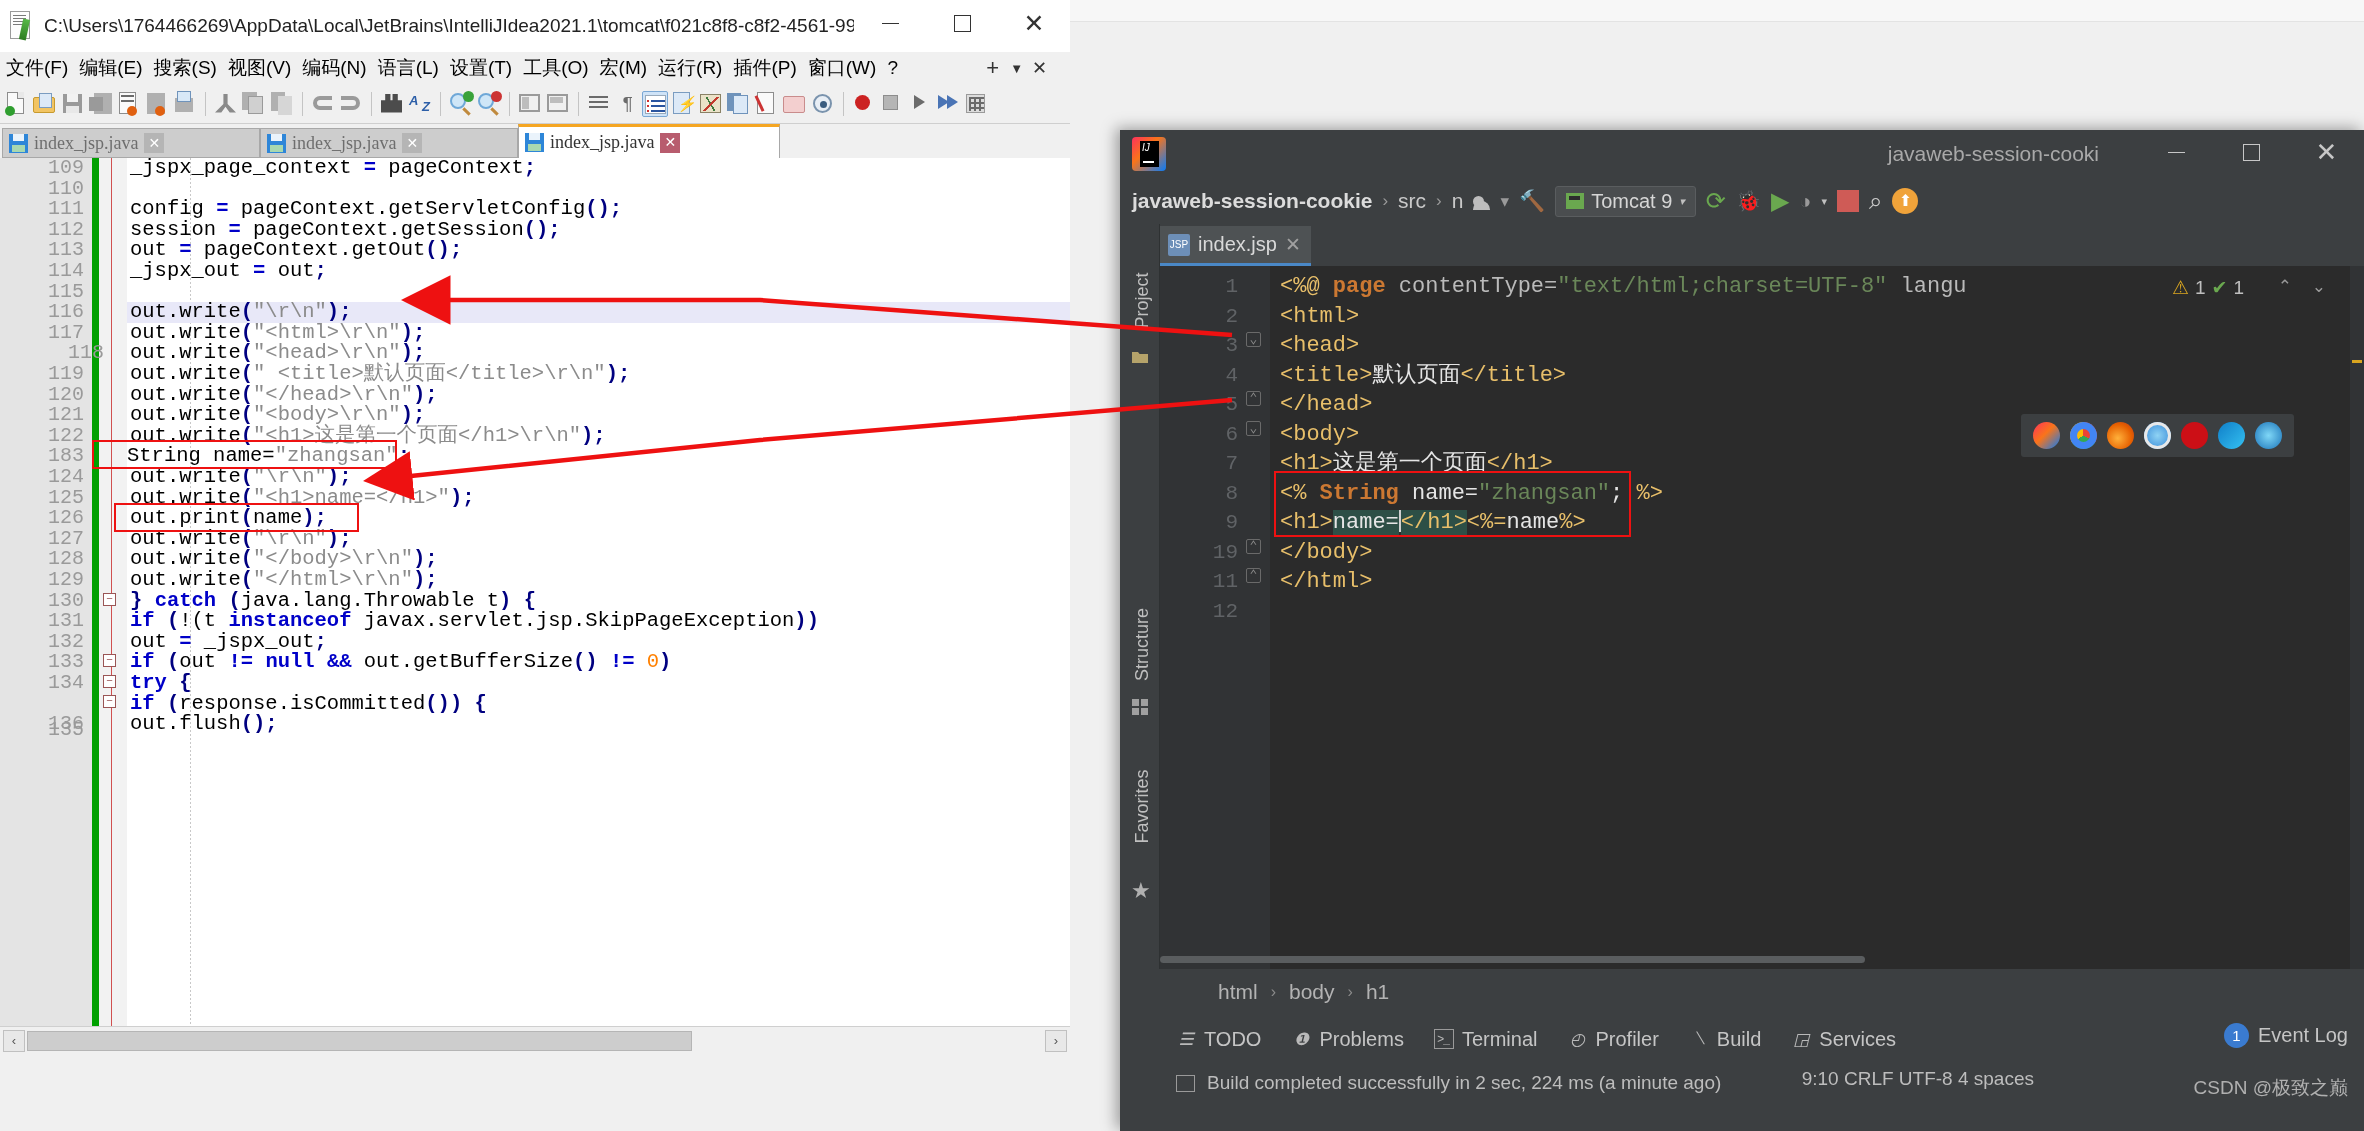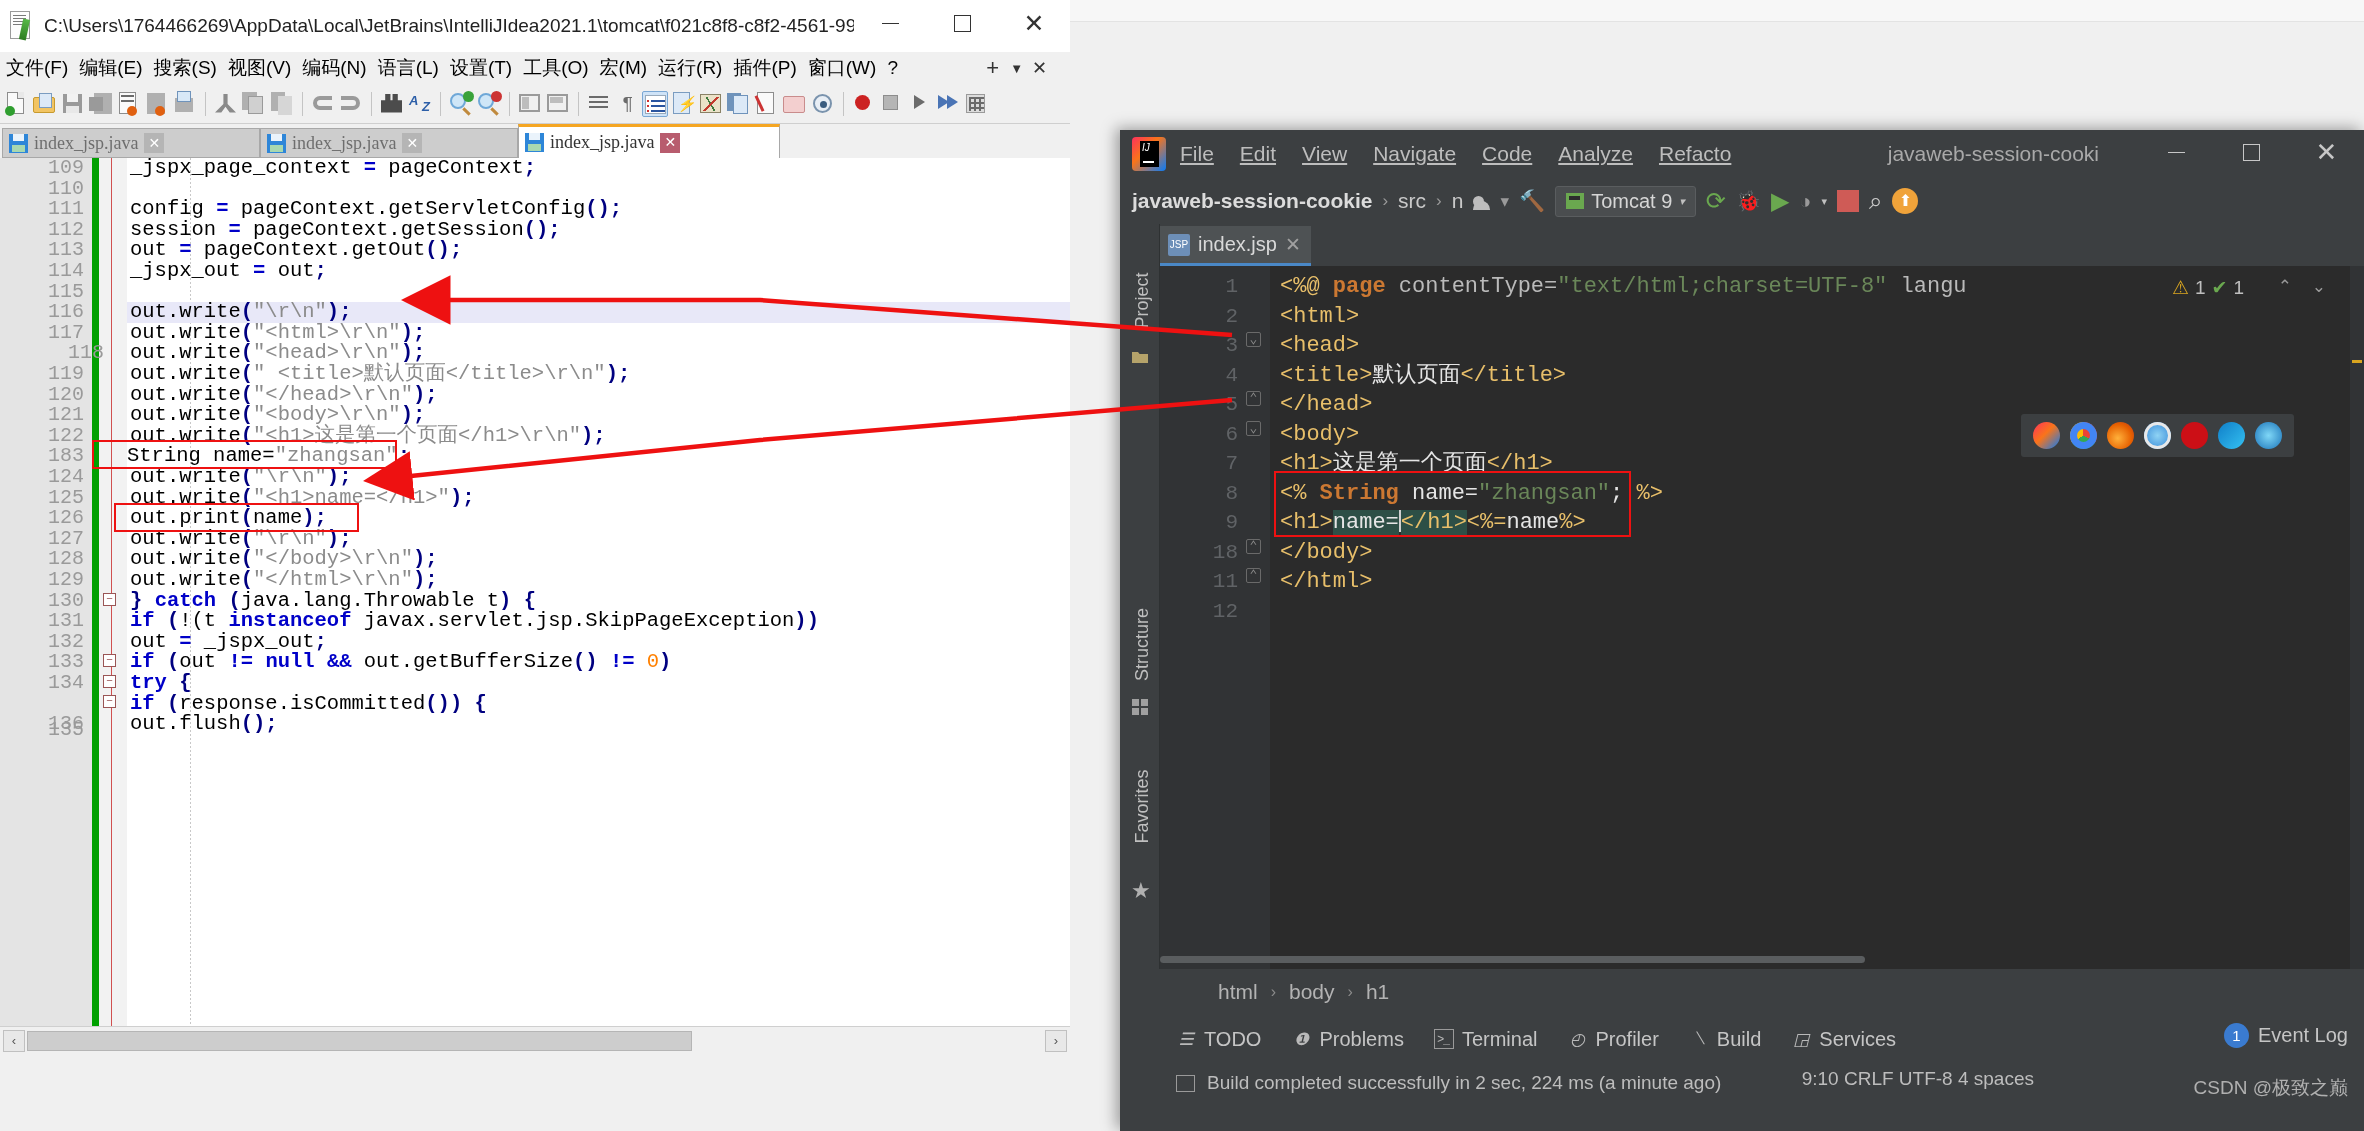--- a/index.html
+++ b/index.html
@@ -592,29 +592,20 @@
   </div>
 </div>
 
 <div id="idea">
 
   <div class="idea-top">
     <span class="ij-logo">
         <i class="bg"></i>
         <i class="sq"></i>
       </span>
-    <span class="idea-menu">
-      <span><u>File</u></span>
-      <span><u>Edit</u></span>
-      <span><u>View</u></span>
-      <span><u>Navigate</u></span>
-      <span><u>Code</u></span>
-      <span><u>Analyze</u></span>
-      <span><u>Refacto</u></span>
-    </span>
     <span class="idea-wtitle">javaweb-session-cooki</span>
     <span class="idea-wbtns">
       <div class="mn"></div>
       <div class="mx"></div>
       <div class="cl2">✕</div>
     </span>
   </div>
 
   <div class="idea-nav">
     <span class="nav-proj">javaweb-session-cookie</span>
@@ -698,21 +689,21 @@
 
       <span class="ij-ln" style="top:183px;">7</span>
       <span class="ij-t" style="top:183px;"><span class="jtag">&lt;h1&gt;</span><span class="jtxt">这是第一个页面</span><span class="jtag">&lt;/h1&gt;</span></span>
 
       <span class="ij-ln" style="top:212.5px;">8</span>
       <span class="ij-t" style="top:212.5px;"><span class="jdir">&lt;% </span><span class="jkw">String</span><span class="jtxt"> name=</span><span class="jstr">"zhangsan"</span><span class="jtxt">; </span><span class="jdir">%&gt;</span></span>
 
       <span class="ij-ln" style="top:242px;">9</span>
       <span class="ij-t" style="top:242px;"><span class="jtag">&lt;h1&gt;</span><span class="jsel"><span class="jtxt">name=</span></span><span class="caretv"></span><span class="jsel"><span class="jtag">&lt;/h1&gt;</span></span><span class="jdir">&lt;%=</span><span class="jtxt">name</span><span class="jdir">%&gt;</span></span>
 
-      <span class="ij-ln" style="top:271.5px;">18</span>
+      <span class="ij-ln" style="top:271.5px;">19</span>
       <span class="ij-t" style="top:271.5px;"><span class="jtag">&lt;/body&gt;</span></span>
 
       <span class="ij-ln" style="top:301px;">11</span>
       <span class="ij-t" style="top:301px;"><span class="jtag">&lt;/html&gt;</span></span>
 
       <span class="ij-ln" style="top:330.5px;">12</span>
 
       <span class="foldarrow" style="top:66px;">⌄</span>
       <span class="foldarrow" style="top:125px;">⌃</span>
       <span class="foldarrow" style="top:155px;">⌄</span>

